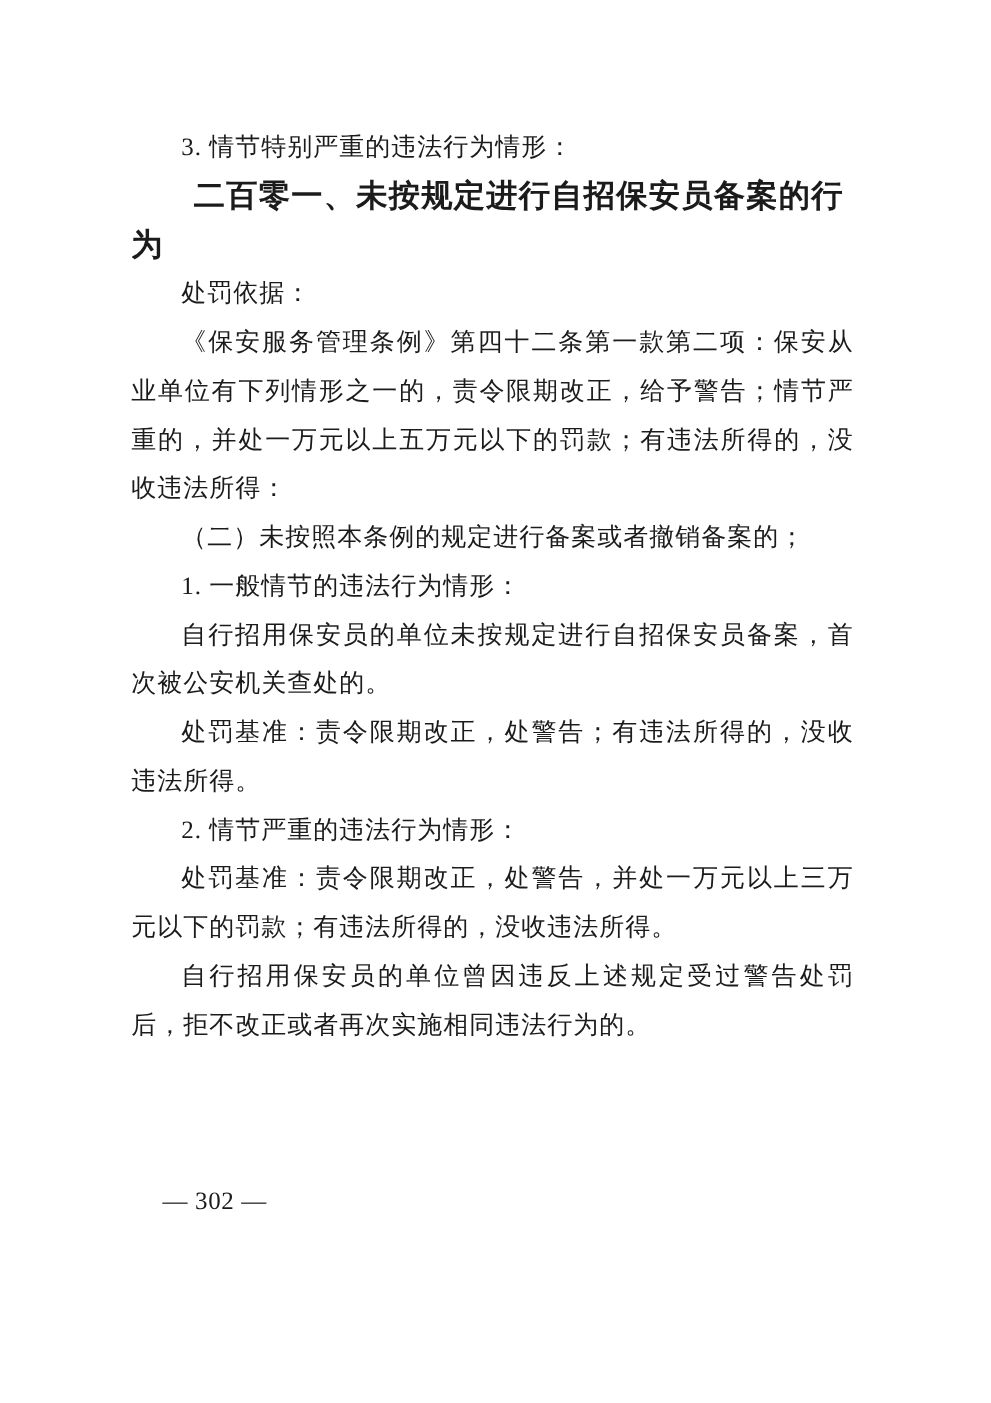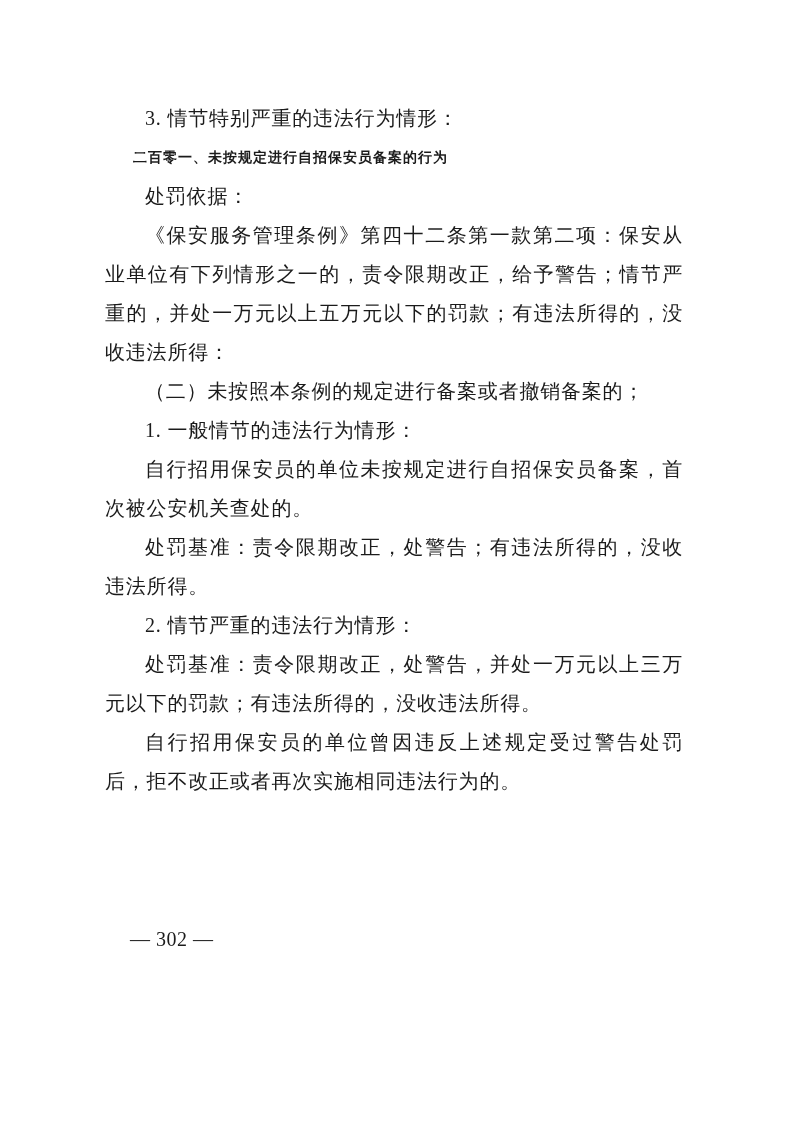--- a/index.html
+++ b/index.html
@@ -30,28 +30,28 @@
     text-justify: inter-character;
   }
   .text-block p {
     margin: 0;
     padding: 0;
     text-indent: 2em;
   }
   .section-heading {
     font-family: "Liberation Sans", "DejaVu Sans", sans-serif;
     font-weight: 700;
-    font-size: 14px;
+    font-size: 25px;
     letter-spacing: 1px;
     text-align: left;
   }
   .page-footer {
     position: absolute;
     left: 130px;
-    top: 928px;
+    top: 950px;
     font-family: "Liberation Serif", "DejaVu Serif", serif;
     font-size: 20px;
     letter-spacing: 0.5px;
     color: #1b1b1b;
   }
 </style>
 </head>
 <body>
 
 <div class="page">

